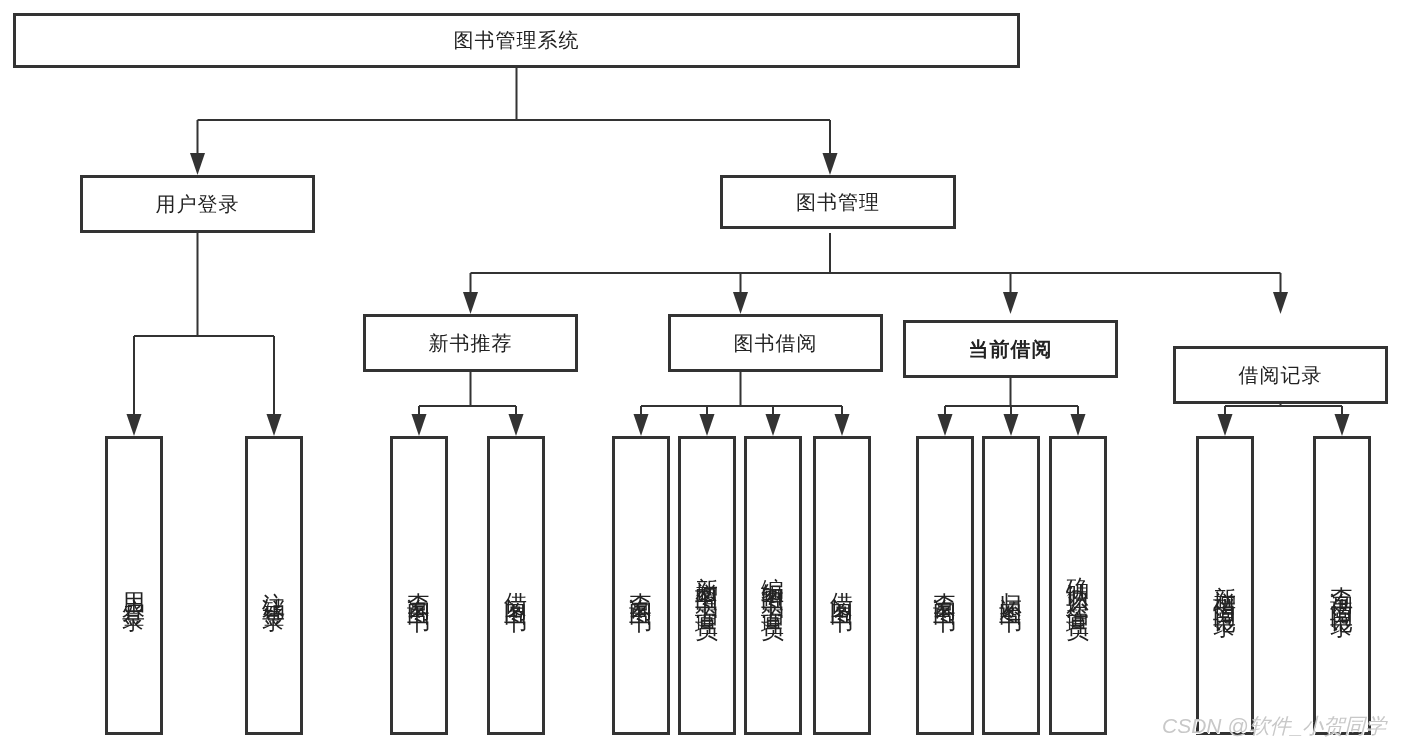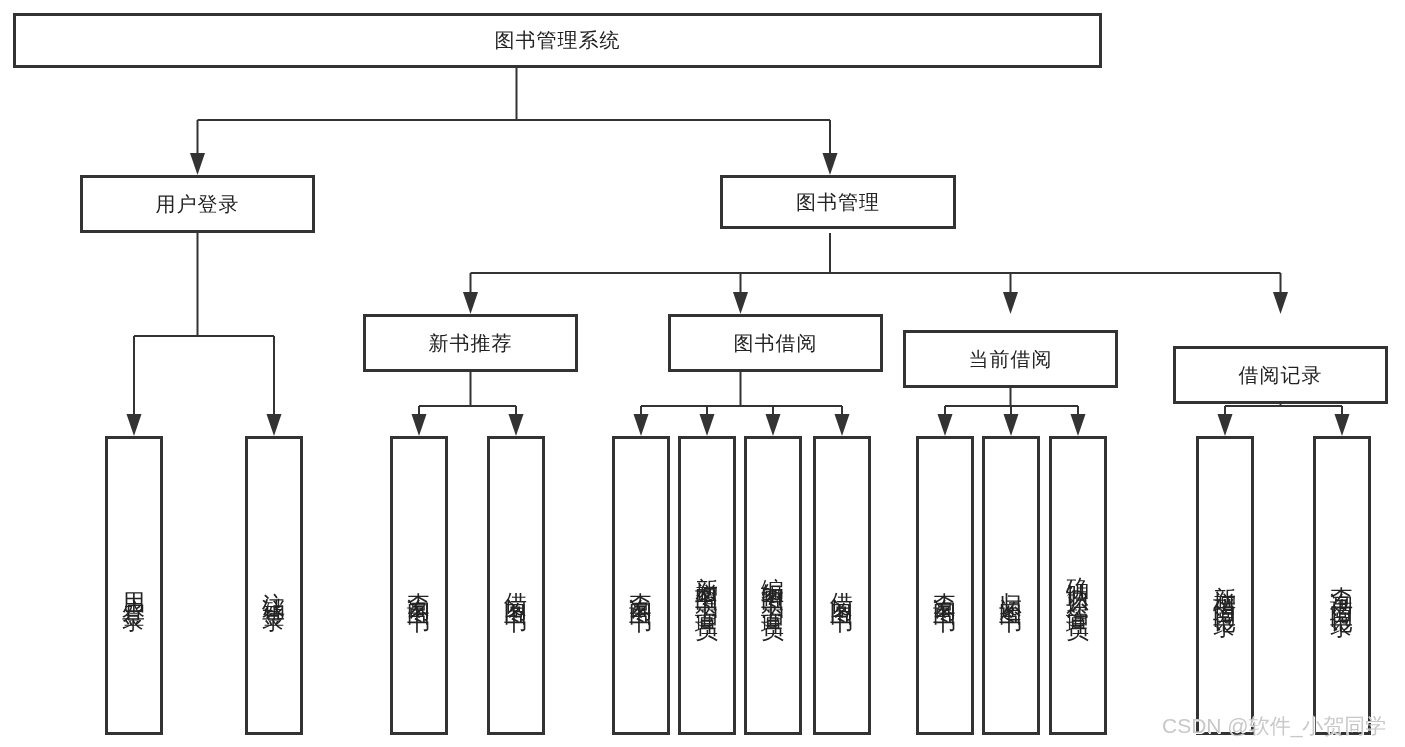--- a/index.html
+++ b/index.html
@@ -50,20 +50,21 @@
   #connectors polygon { fill: #333333; stroke: none; }
   #watermark {
     position: absolute;
     left: 1162px;
     top: 712px;
     font-size: 21px;
     color: #c8c8c8;
     text-shadow: 1px 1px 0 #ffffff;
     z-index: 3;
     white-space: nowrap;
+    font-style: italic;
   }
 </style>
 </head>
 <body>
 
 <div id="stage">
 
   <svg id="connectors" width="1405" height="747" viewBox="0 0 1405 747">
     <g>
       <path d="M516.5 68 V120 M197.5 120 H830 M197.5 120 V158 M830 120 V158"></path>
@@ -100,28 +101,28 @@
       <polygon points="1003.5,414 1018.5,414 1011,436"></polygon>
       <polygon points="1070.5,414 1085.5,414 1078,436"></polygon>
     </g>
     <g>
       <path d="M1280.5 372 V406 M1225 406 H1342 M1225 406 V418 M1342 406 V418"></path>
       <polygon points="1217.5,414 1232.5,414 1225,436"></polygon>
       <polygon points="1334.5,414 1349.5,414 1342,436"></polygon>
     </g>
   </svg>
 
-  <div class="hbox" style="left:13px; top:13px; width:1089px; height:55px;">图书管理系统</div>
+  <div class="hbox" style="left:13px; top:13px; width:1007px; height:55px;">图书管理系统</div>
 
   <div class="hbox" style="left:80px; top:175px; width:235px; height:58px;">用户登录</div>
   <div class="hbox" style="left:720px; top:175px; width:236px; height:54px;">图书管理</div>
 
   <div class="hbox" style="left:363px; top:314px; width:215px; height:58px;">新书推荐</div>
   <div class="hbox" style="left:668px; top:314px; width:215px; height:58px;">图书借阅</div>
-  <div class="hbox" style="left:903px; top:330px; width:215px; height:58px;">当前借阅</div>
+  <div class="hbox" style="left:903px; top:320px; width:215px; height:58px;font-weight:bold;">当前借阅</div>
   <div class="hbox" style="left:1173px; top:314px; width:215px; height:58px;margin-top:32px;">借阅记录</div>
 
   <div class="vbox" style="left:105px;">用户登录</div>
   <div class="vbox" style="left:245px;">注销登录</div>
 
   <div class="vbox" style="left:390px;">查询图书</div>
   <div class="vbox" style="left:487px;">借阅图书</div>
 
   <div class="vbox" style="left:612px;">查询图书</div>
   <div class="vbox" style="left:678px;">新增图书（管理员）</div>

